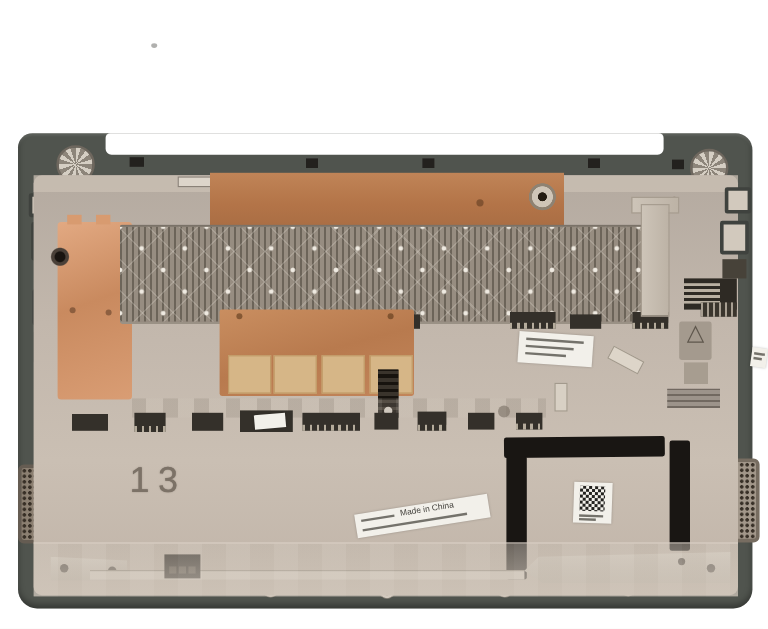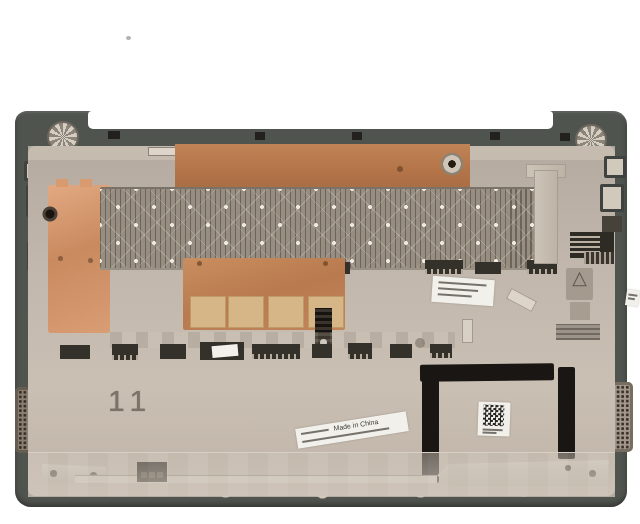--- a/index.html
+++ b/index.html
@@ -199,21 +199,21 @@
       <div class="a" style="left:109px;top:316px;width:30px;height:20px;background:#14110d;">
         <div class="a" style="left:4px;top:10px;width:6px;height:6px;background:#3e382f;"></div>
         <div class="a" style="left:12px;top:10px;width:6px;height:6px;background:#3e382f;"></div>
         <div class="a" style="left:20px;top:10px;width:6px;height:6px;background:#3e382f;"></div>
       </div>
 
       <div class="a" style="left:0;top:306px;width:587px;height:44px;border-top:1px solid #d9d0c5;
                   background:linear-gradient(180deg,rgba(203,193,181,.45),rgba(210,200,188,.75)),
                              repeating-linear-gradient(90deg,rgba(255,255,255,.07) 0 20px,rgba(120,110,100,.07) 20px 40px);"></div>
 
-      <div class="a mold-num" style="left:80px;top:238px;">11</div>
+      <div class="a mold-num" style="left:80px;top:238px;">13</div>
 
       <div class="a label" style="left:450px;top:256px;width:32px;height:34px;transform:rotate(2deg);">
         <div class="a qr" style="left:5px;top:3px;width:21px;height:21px;"></div>
         <div class="a streak" style="left:5px;top:27px;width:20px;height:2px;"></div>
         <div class="a streak" style="left:5px;top:30px;width:14px;height:2px;"></div>
       </div>
 
       <div class="a label" style="left:404px;top:132px;width:62px;height:26px;transform:rotate(4deg);">
         <div class="a streak" style="left:6px;top:5px;width:48px;"></div>
         <div class="a streak" style="left:6px;top:11px;width:40px;"></div>

